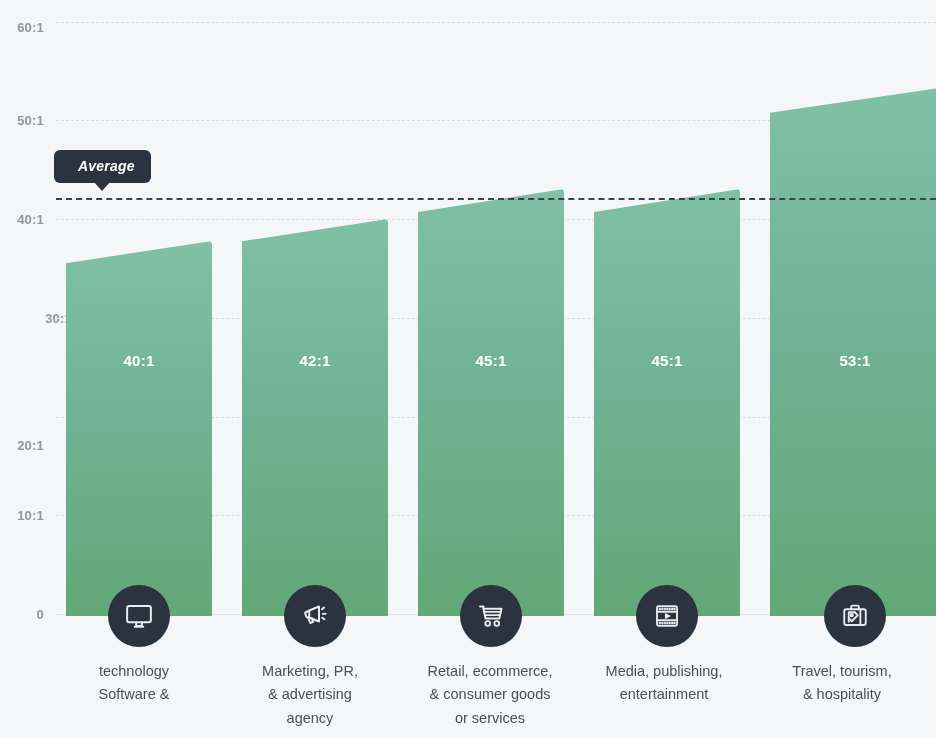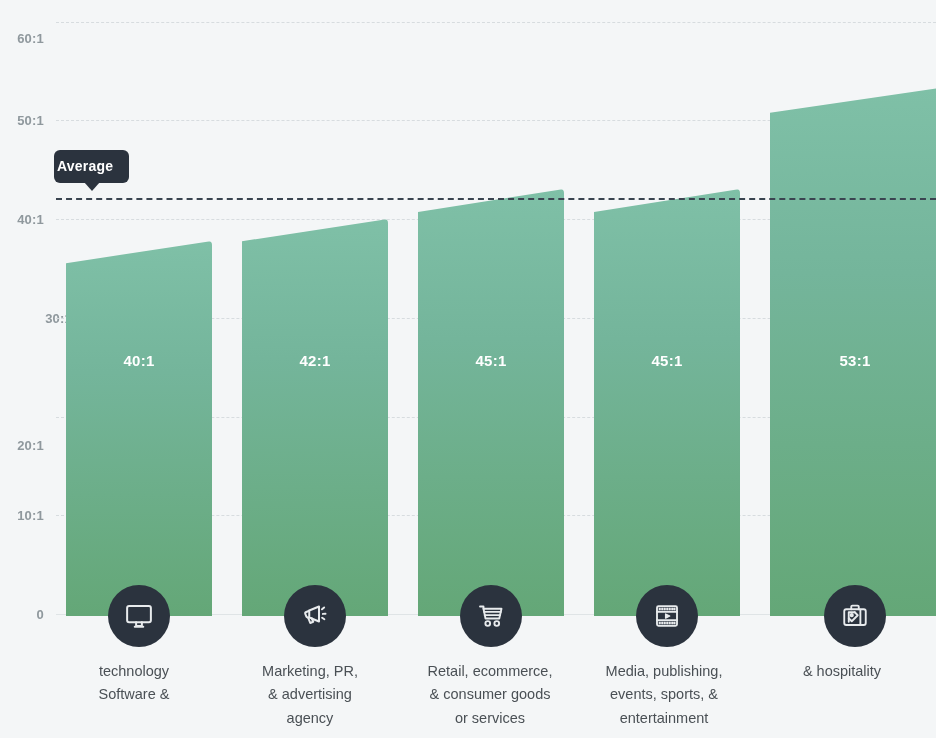--- a/index.html
+++ b/index.html
@@ -128,43 +128,44 @@
 
   
   .avg-tip {
     position: absolute;
     z-index: 9;
     background: #2b333e;
     color: #ffffff;
     font-size: 14px;
     font-weight: bold;
     border-radius: 6px;
-    padding: 8px 16px 9px 3px;
+    padding: 8px 16px 9px 24px;
     white-space: nowrap;
     letter-spacing: .2px;
+    font-style: italic;
   }
   .avg-tip .tip-arrow {
     position: absolute;
     left: 50%;
     margin-left: -8px;
     bottom: -8px;
     width: 0;
     height: 0;
     border-left: 8px solid transparent;
     border-right: 8px solid transparent;
     border-top: 9px solid #2b333e;
   }
 </style>
 </head>
 <body>
 
 <div id="chart-root">
 
   <div>
-    <div class="y-label" style="top:38px;">60:1</div>
+    <div class="y-label" style="top:27px;">60:1</div>
     <div class="y-label" style="top:120px;">50:1</div>
     <div class="y-label" style="top:219px;">40:1</div>
     <div class="y-label" style="top:318px;margin-left:28px;">30:1</div>
     <div class="y-label" style="top:417px;margin-top:28px;">20:1</div>
     <div class="y-label" style="top:515px;">10:1</div>
     <div class="y-label" style="top:614px;">0</div>
   </div>
 
   <div class="plot-area">
 
@@ -269,21 +270,21 @@
       <div>&amp; advertising</div>
       <div>agency</div>
     </div>
     <div class="cat-label" style="left:406px; width:168px;">
       <div>Retail, ecommerce,</div>
       <div>&amp; consumer goods</div>
       <div>or services</div>
     </div>
     <div class="cat-label" style="left:586px; width:156px;">
       <div>Media, publishing,</div>
-      <div>events, sports, &amp;</div>
       <div>entertainment</div>
     </div>
     <div class="cat-label" style="left:764px; width:156px;">
+      <div>Travel, tourism,</div>
       <div>&amp; hospitality</div>
     </div>
   </div>
 
 </div>
 
 </body></html>

